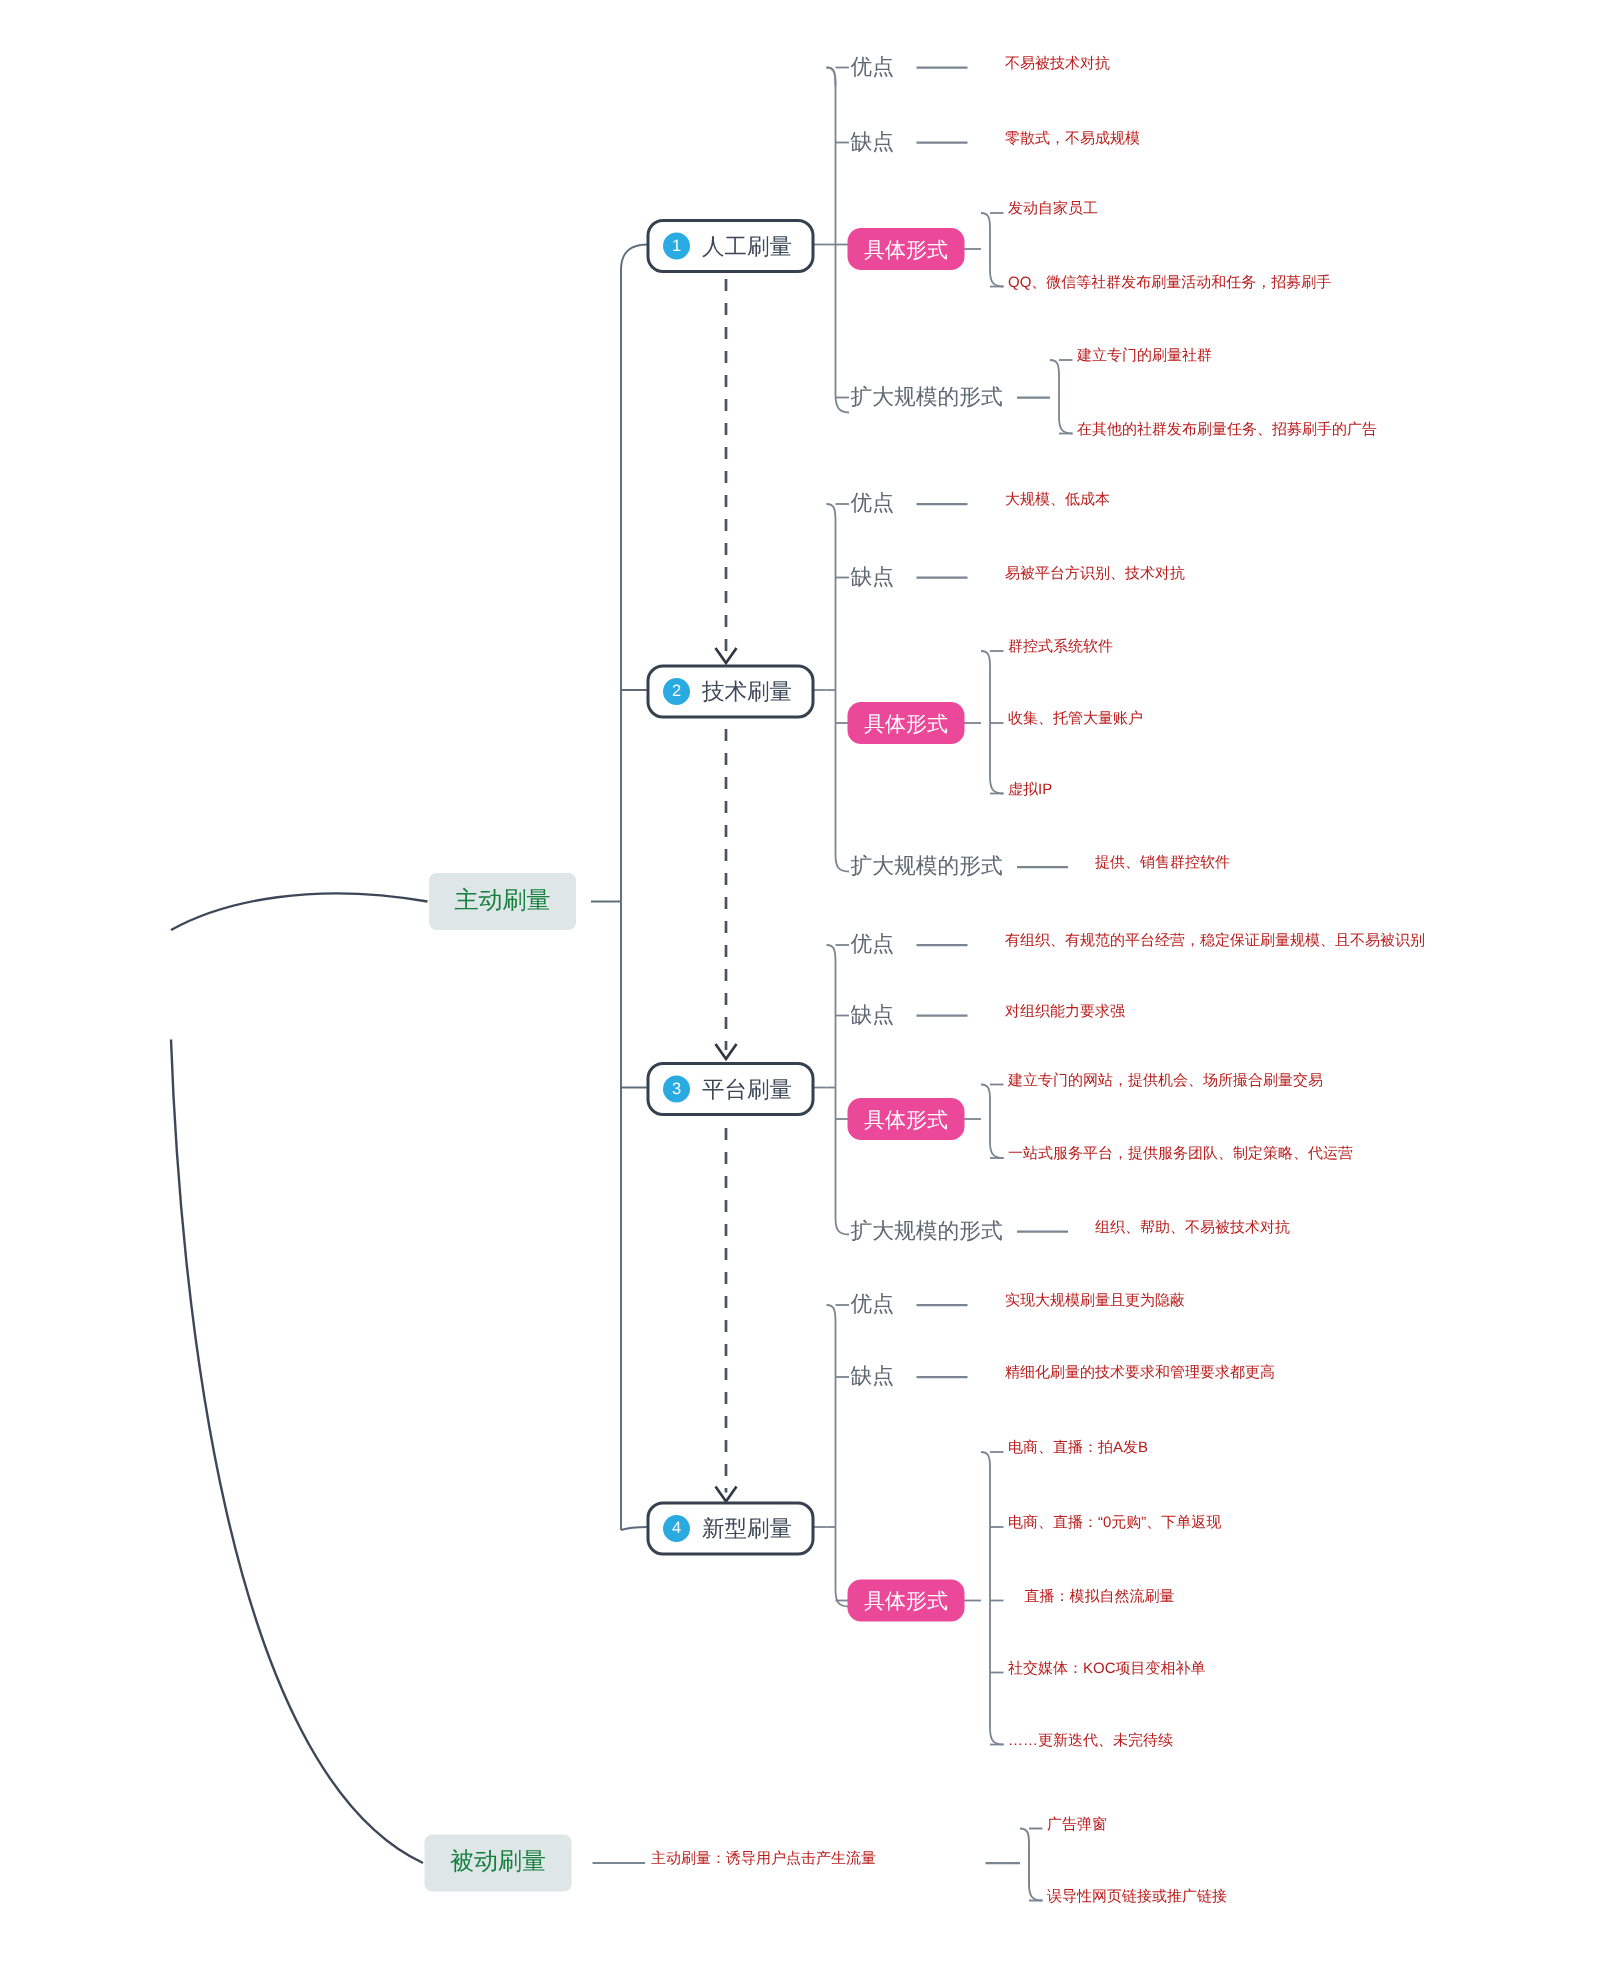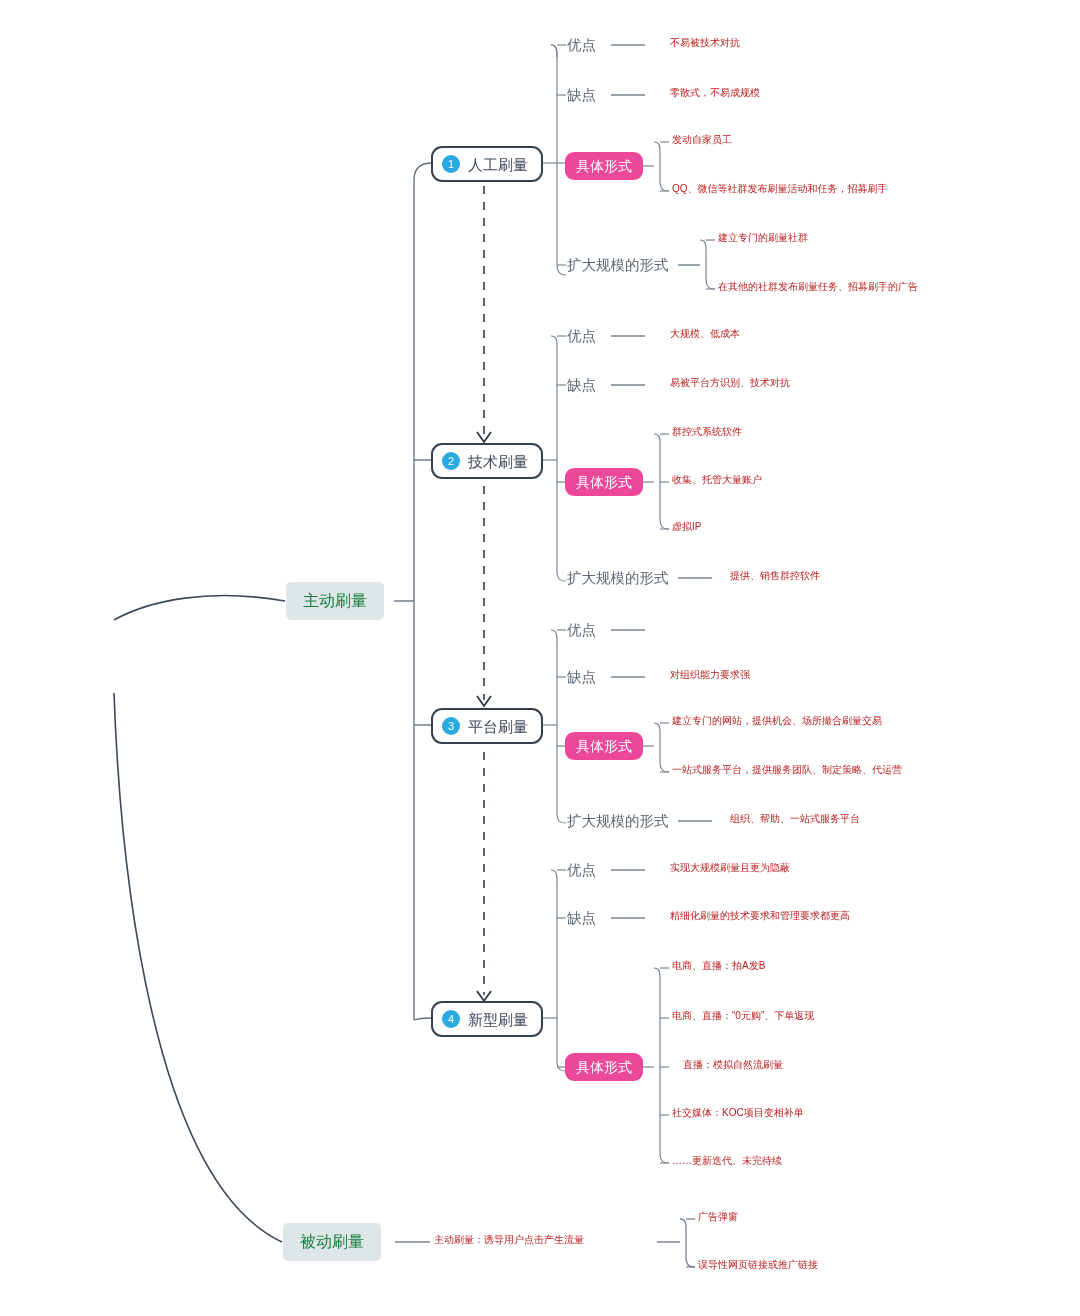--- a/index.html
+++ b/index.html
@@ -279,27 +279,28 @@
   <div class="node leaf-text" style="left:672px; top:475px;">收集、托管大量账户</div>
   <div class="node leaf-text" style="left:672px; top:522px;">虚拟IP</div>
   <div class="node attr-label" style="left:567px; top:571px;">扩大规模的形式</div>
   <div class="node leaf-text" style="left:730px; top:571px;">提供、销售群控软件</div>
 
   <div class="node branch-node" style="left:431px; top:708px;">
     <span class="branch-num">3</span>
     <span class="branch-label">平台刷量</span>
   </div>
   <div class="node attr-label" style="left:567px; top:623px;">优点</div>
+  <div class="node leaf-text" style="left:670px; top:623px;">有组织、有规范的平台经营，稳定保证刷量规模、且不易被识别</div>
   <div class="node attr-label" style="left:567px; top:670px;">缺点</div>
   <div class="node leaf-text" style="left:670px; top:670px;">对组织能力要求强</div>
   <div class="node form-badge" style="left:565px; top:732px;">具体形式</div>
   <div class="node leaf-text" style="left:672px; top:716px;">建立专门的网站，提供机会、场所撮合刷量交易</div>
   <div class="node leaf-text" style="left:672px; top:765px;">一站式服务平台，提供服务团队、制定策略、代运营</div>
   <div class="node attr-label" style="left:567px; top:814px;">扩大规模的形式</div>
-  <div class="node leaf-text" style="left:730px; top:814px;">组织、帮助、一站式服务平台</div>
+  <div class="node leaf-text" style="left:730px; top:814px;">组织、帮助、不易被技术对抗</div>
 
   <div class="node branch-node" style="left:431px; top:1001px;">
     <span class="branch-num">4</span>
     <span class="branch-label">新型刷量</span>
   </div>
   <div class="node attr-label" style="left:567px; top:863px;">优点</div>
   <div class="node leaf-text" style="left:670px; top:863px;">实现大规模刷量且更为隐蔽</div>
   <div class="node attr-label" style="left:567px; top:911px;">缺点</div>
   <div class="node leaf-text" style="left:670px; top:911px;">精细化刷量的技术要求和管理要求都更高</div>
   <div class="node form-badge" style="left:565px; top:1053px;">具体形式</div>

